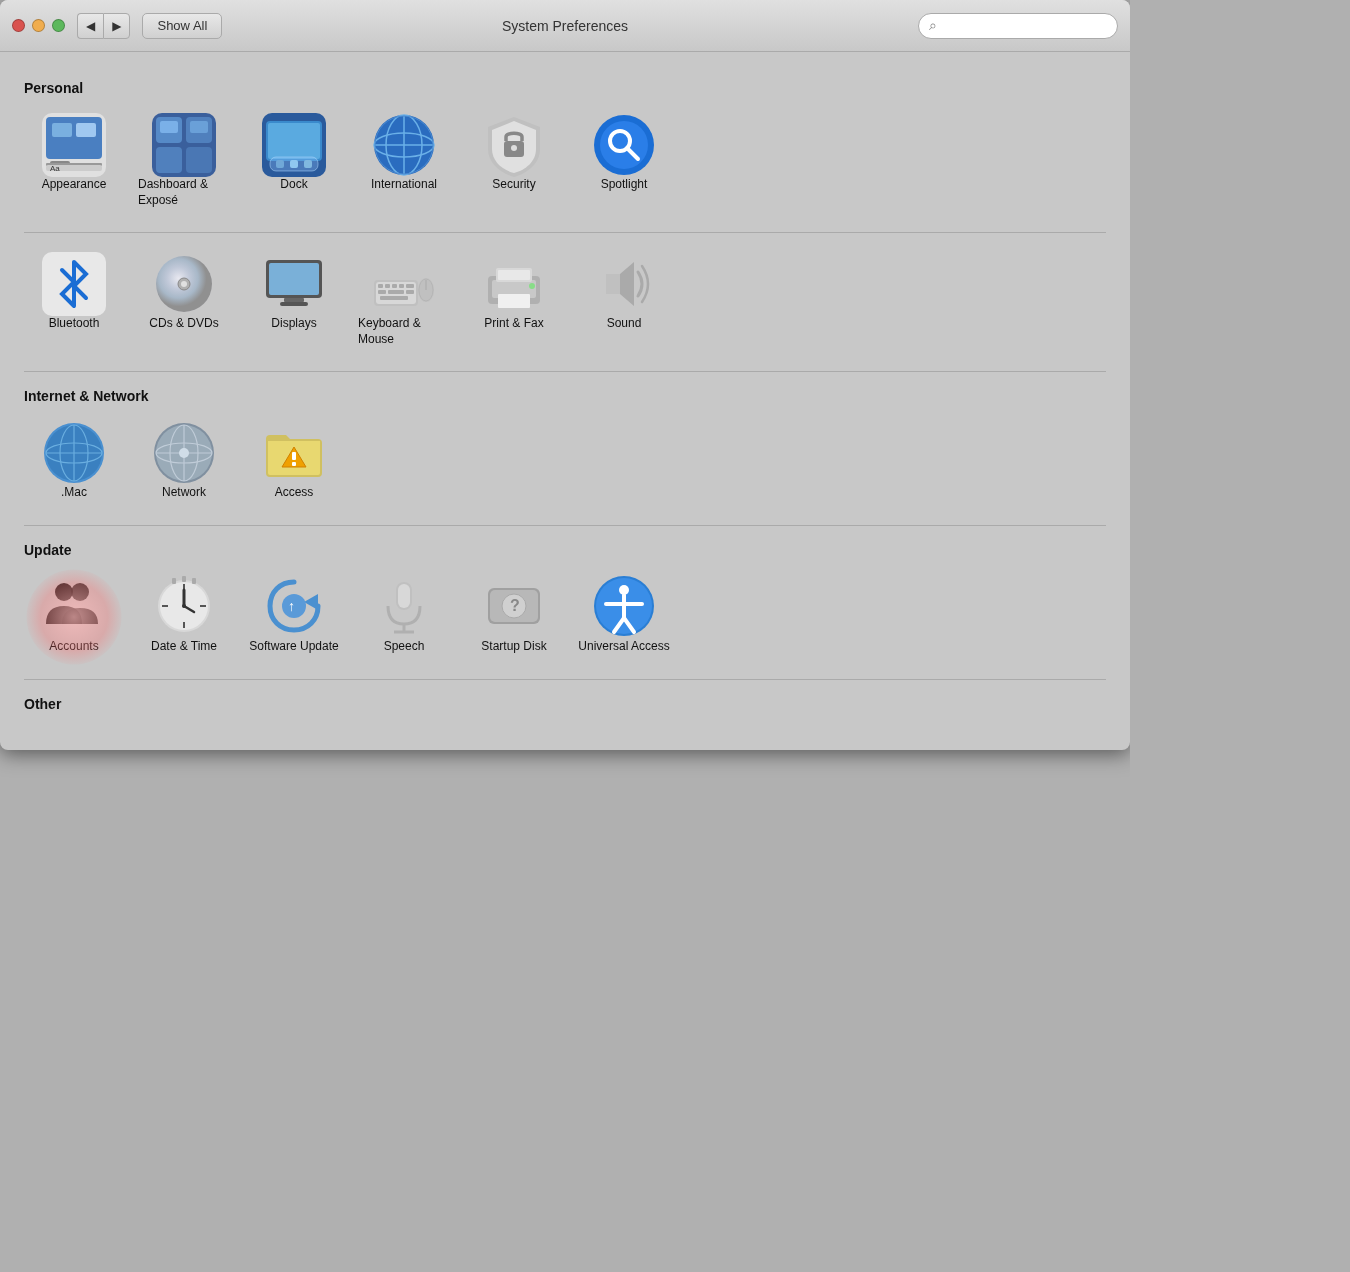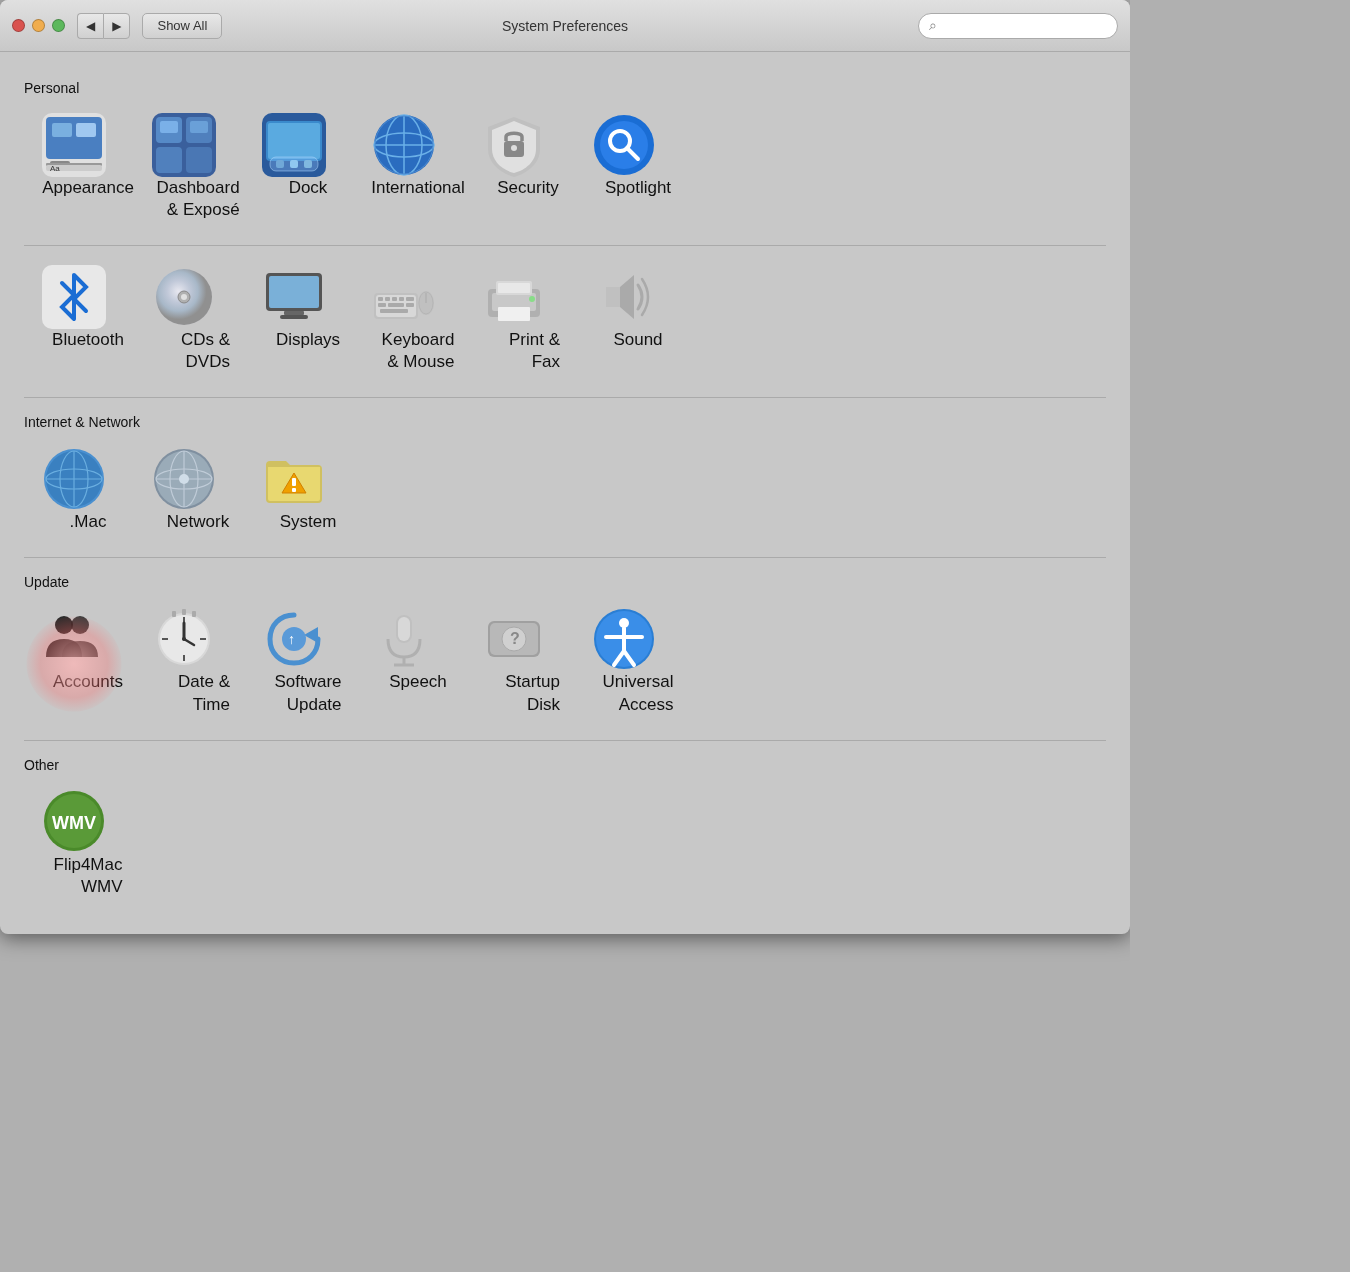--- a/index.html
+++ b/index.html
@@ -122,21 +122,21 @@
       width: 100%;
     }
 
     
     .content {
       padding: 20px 24px 24px;
     }
 
     .section-label {
       font-size: 14px;
-      font-weight: normal;
+      font-weight: bold;
       color: #111;
       margin-bottom: 14px;
       margin-top: 8px;
     }
 
     .divider {
       border: none;
       border-top: 1px solid #aaa;
       margin: 16px 0;
     }
@@ -161,25 +161,24 @@
     .pref-icon {
       width: 64px;
       height: 53px;
       margin-bottom: 6px;
       display: flex;
       align-items: center;
       justify-content: center;
     }
 
     .pref-label {
-      font-size: 17px;
+      font-size: 12px;
       color: #111;
-      text-align: right;
+      text-align: left;
       line-height: 1.3;
-      margin-left: 28px;
     }
 
     
     .accounts-highlight {
       position: relative;
     }
 
     .accounts-highlight::before {
       content: '';
       position: absolute;
@@ -460,21 +459,21 @@
           <svg width="64" height="64" viewBox="0 0 64 64">
 
             <path d="M4 18 Q4 14 8 14 L24 14 L28 18 L56 18 Q60 18 60 22 L60 52 Q60 56 56 56 L8 56 Q4 56 4 52 Z" fill="#d0c060"></path>
             <path d="M6 20 L58 20 L58 52 Q58 54 56 54 L8 54 Q6 54 6 52 Z" fill="#e8d870"></path>
 
             <polygon points="32,26 44,46 20,46" fill="#f0a000" stroke="#d08000" stroke-width="1"></polygon>
             <rect x="30" y="31" width="4" height="8" rx="1" fill="white"></rect>
             <rect x="30" y="41" width="4" height="4" rx="1" fill="white"></rect>
           </svg>
         </div>
-        <span class="pref-label">System</span>
+        <span class="pref-label">Access</span>
       </div>
 
     </div>
 
     <hr class="divider">
 
     <div class="section-label">Update</div>
     <div class="items-grid">
 
       <div class="pref-item accounts-highlight">
@@ -574,30 +573,15 @@
           </svg>
         </div>
         <span class="pref-label">Universal Access</span>
       </div>
 
     </div>
 
     <hr class="divider">
 
     <div class="section-label">Other</div>
-    <div class="items-grid">
-
-      <div class="pref-item">
-        <div class="pref-icon">
-          <svg width="64" height="64" viewBox="0 0 64 64">
-            <circle cx="32" cy="32" r="30" fill="#4a8a2a"></circle>
-            <circle cx="32" cy="32" r="27" fill="#5a9a38"></circle>
-
-            <text x="10" y="40" font-size="18" font-weight="bold" fill="white" font-family="Arial">WMV</text>
-          </svg>
-        </div>
-        <span class="pref-label">Flip4Mac WMV</span>
-      </div>
-
-    </div>
 
   </div>
 </div>
 
 </body></html>

